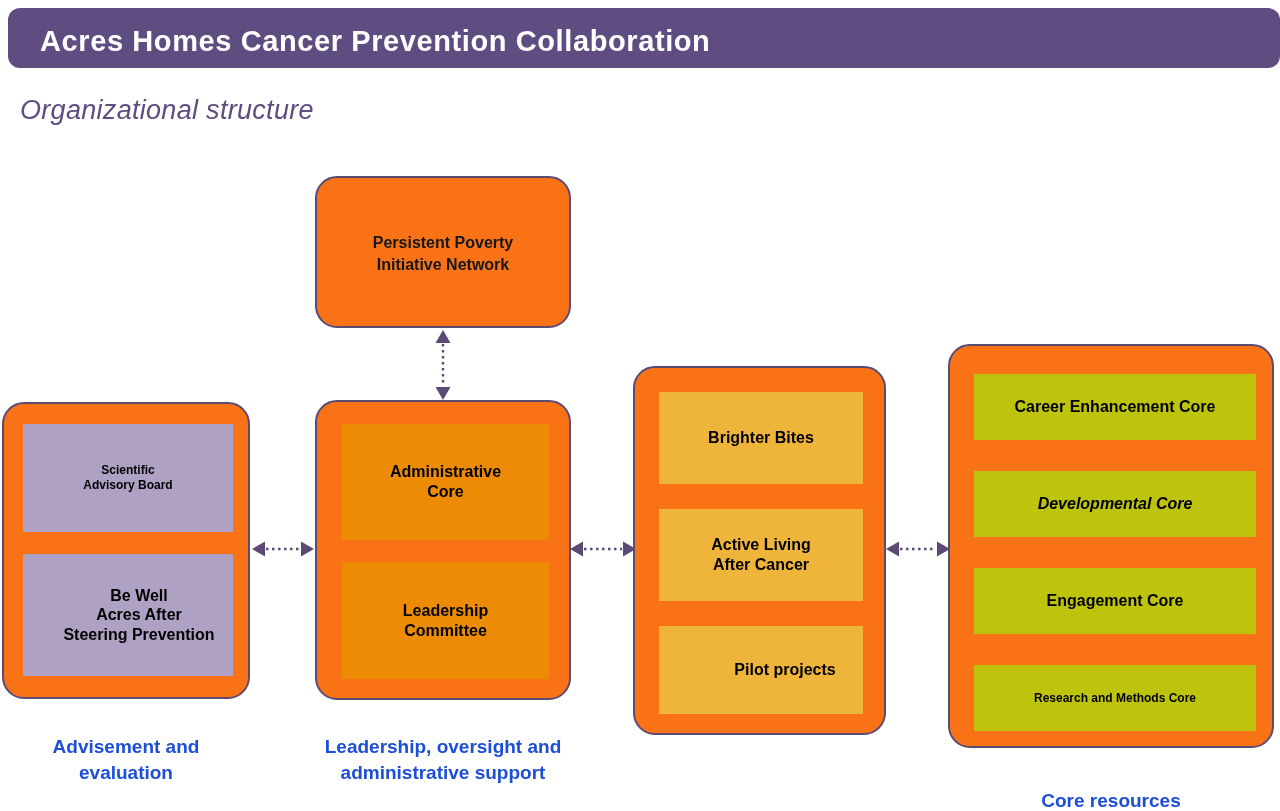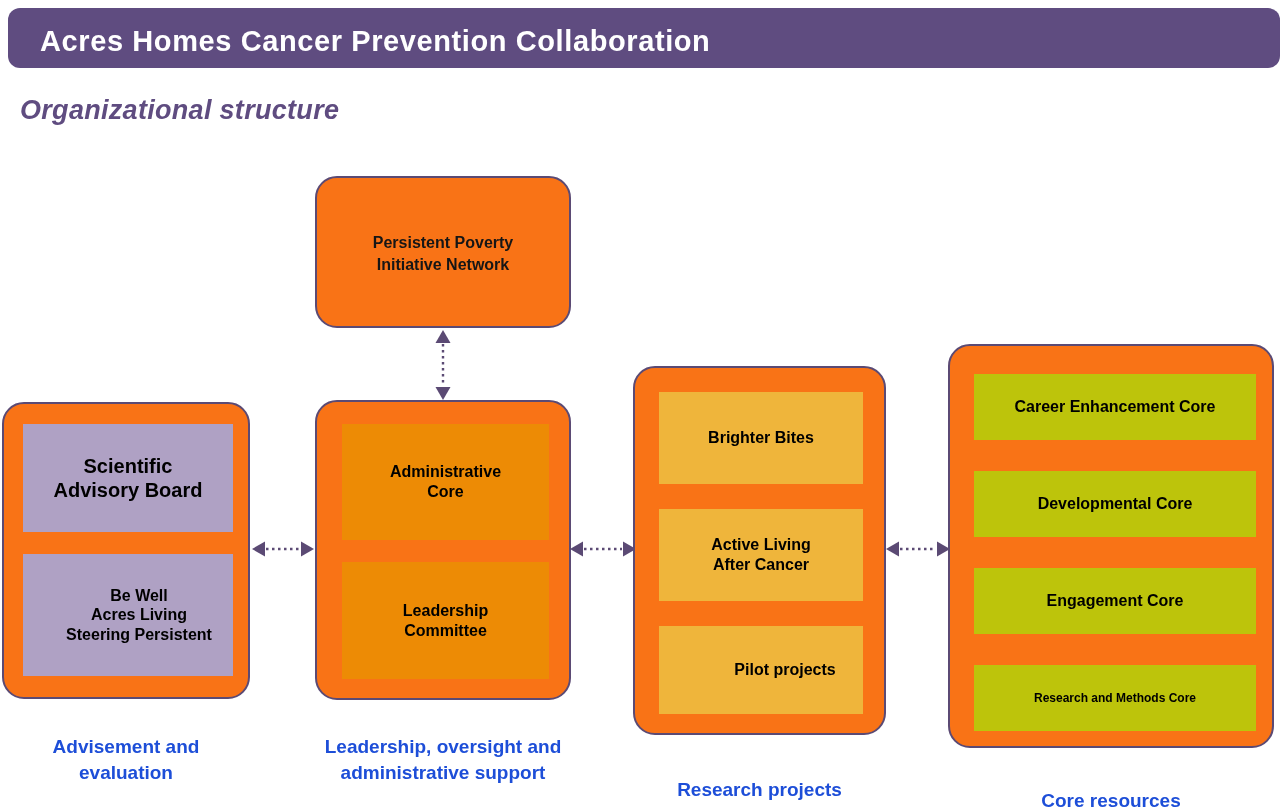--- a/index.html
+++ b/index.html
@@ -42,21 +42,21 @@
     white-space: nowrap;
   }
 
   
   .section-title {
     position: absolute;
     left: 20px;
     top: 95px;
     color: #5F4C80;
     font-size: 27px;
-    font-weight: bold;
+    font-weight: normal;
     font-style: italic;
     letter-spacing: 0.3px;
     white-space: nowrap;
   }
 
   
   .panel {
     position: absolute;
     background: #f97316;
     border: 2px solid #5B4A74;
@@ -128,31 +128,31 @@
 
   <div class="arrow" style="left:432px; top:330px; width:22px; height:70px;">
     <svg width="22" height="70" viewBox="0 0 22 70" aria-hidden="true">
       <polygon points="11,0 3.5,13 18.5,13" fill="#5B4A74"></polygon>
       <line x1="11" y1="14" x2="11" y2="56" stroke="#5B4A74" stroke-width="2.4" stroke-dasharray="2.5 3.5"></line>
       <polygon points="11,70 3.5,57 18.5,57" fill="#5B4A74"></polygon>
     </svg>
   </div>
 
   <div class="panel" style="left:2px; top:402px; width:248px; height:297px;">
-    <div class="block lavender" style="left:19px; top:20px; width:210px; height:108px; font-size:20px;">
+    <div class="block lavender" style="left:19px; top:20px; width:210px; height:108px; font-size:12px;">
       <span class="txt">
         <span>Scientific</span><br>
         <span>Advisory Board</span>
       </span>
     </div>
     <div class="block lavender" style="left:19px; top:150px; width:210px; height:122px; font-size:16px;padding-left:22px;">
       <span class="txt">
         <span>Be Well</span><br>
-        <span>Acres Living</span><br>
-        <span>Steering Persistent</span>
+        <span>Acres After</span><br>
+        <span>Steering Prevention</span>
       </span>
     </div>
   </div>
 
   <div class="arrow" style="left:252px; top:538px; width:62px; height:22px;">
     <svg width="62" height="22" viewBox="0 0 62 22" aria-hidden="true">
       <polygon points="0,11 13,3.5 13,18.5" fill="#5B4A74"></polygon>
       <line x1="14" y1="11" x2="48" y2="11" stroke="#5B4A74" stroke-width="2.4" stroke-dasharray="2.5 3.5"></line>
       <polygon points="62,11 49,3.5 49,18.5" fill="#5B4A74"></polygon>
     </svg>
@@ -205,34 +205,33 @@
       <polygon points="0,11 13,3.5 13,18.5" fill="#5B4A74"></polygon>
       <line x1="14" y1="11" x2="50" y2="11" stroke="#5B4A74" stroke-width="2.4" stroke-dasharray="2.5 3.5"></line>
       <polygon points="64,11 51,3.5 51,18.5" fill="#5B4A74"></polygon>
     </svg>
   </div>
 
   <div class="panel" style="left:948px; top:344px; width:326px; height:404px;">
     <div class="block olive" style="left:24px; top:28px; width:282px; height:66px; font-size:16px;">
       <span class="txt">Career Enhancement Core</span>
     </div>
-    <div class="block olive" style="left:24px; top:125px; width:282px; height:66px; font-size:16px;">
+    <div class="block olive" style="left:24px; top:125px; width:282px; height:66px; font-size:16px;font-style:italic;">
       <span class="txt">Developmental Core</span>
     </div>
     <div class="block olive" style="left:24px; top:222px; width:282px; height:66px; font-size:16px;">
       <span class="txt">Engagement Core</span>
     </div>
     <div class="block olive" style="left:24px; top:319px; width:282px; height:66px; font-size:12px;">
       <span class="txt">Research and Methods Core</span>
     </div>
   </div>
 
   <div class="caption" style="left:2px; top:734px; width:248px;">Advisement and
 evaluation</div>
 
   <div class="caption" style="left:300px; top:734px; width:286px;">Leadership, oversight and
 administrative support</div>
 
-  <div class="caption" style="left:633px; top:777px; width:253px;">Research projects</div>
 
   <div class="caption" style="left:948px; top:788px; width:326px;">Core resources</div>
 
 </div>
 
 </body></html>

